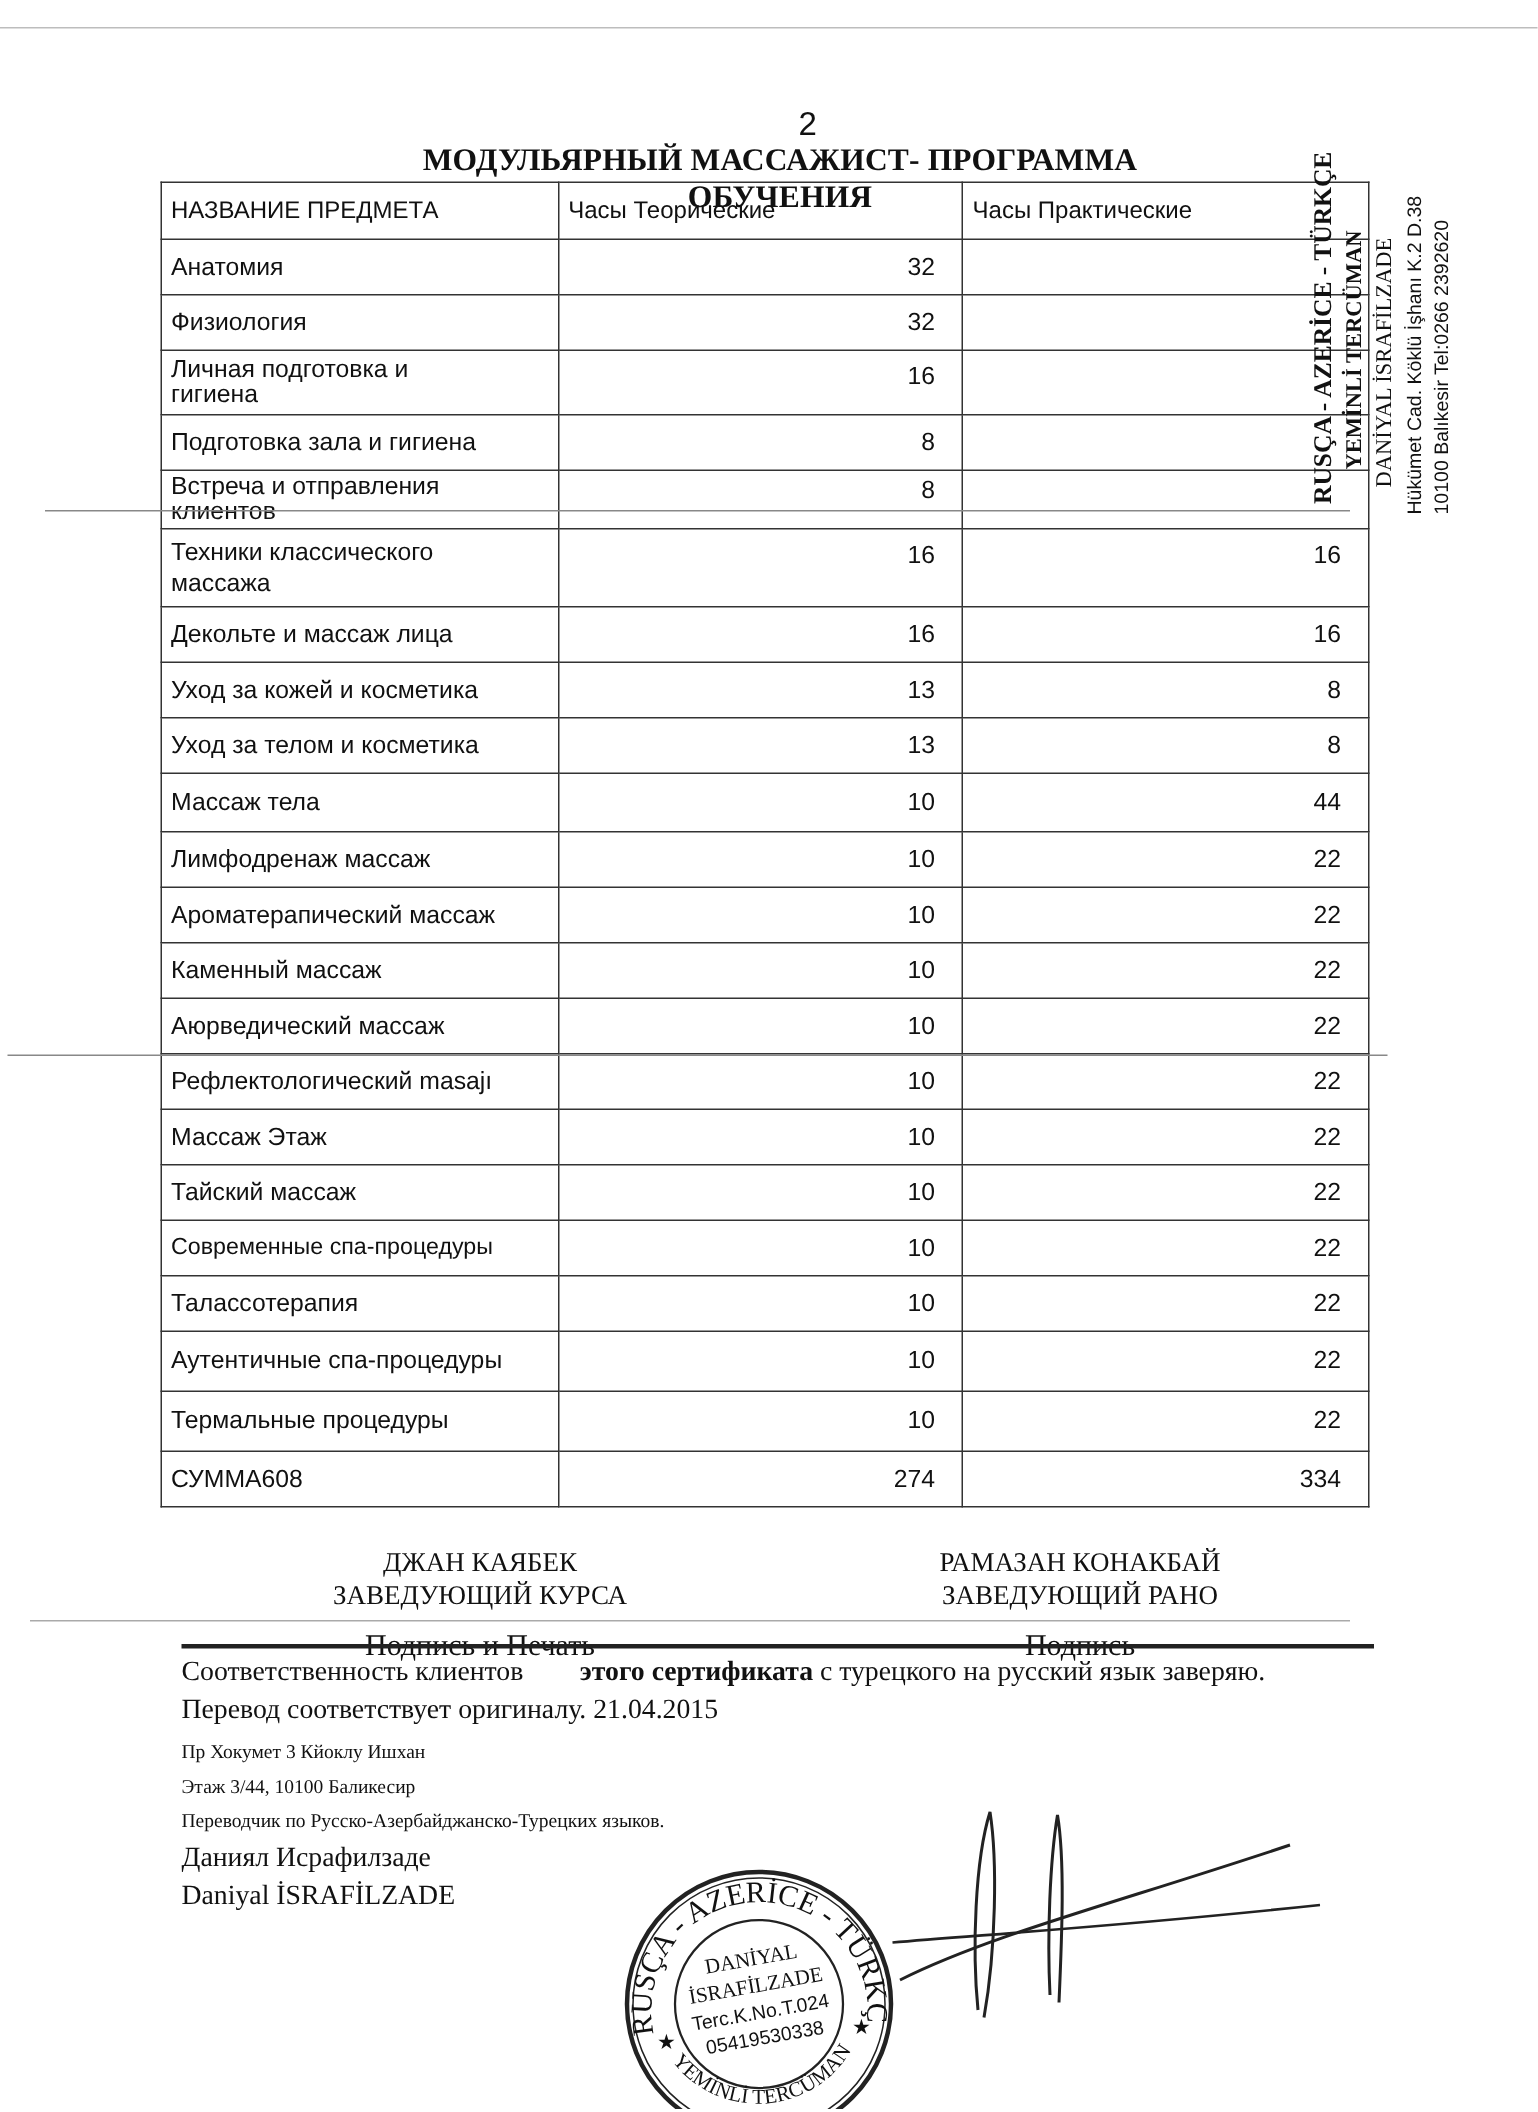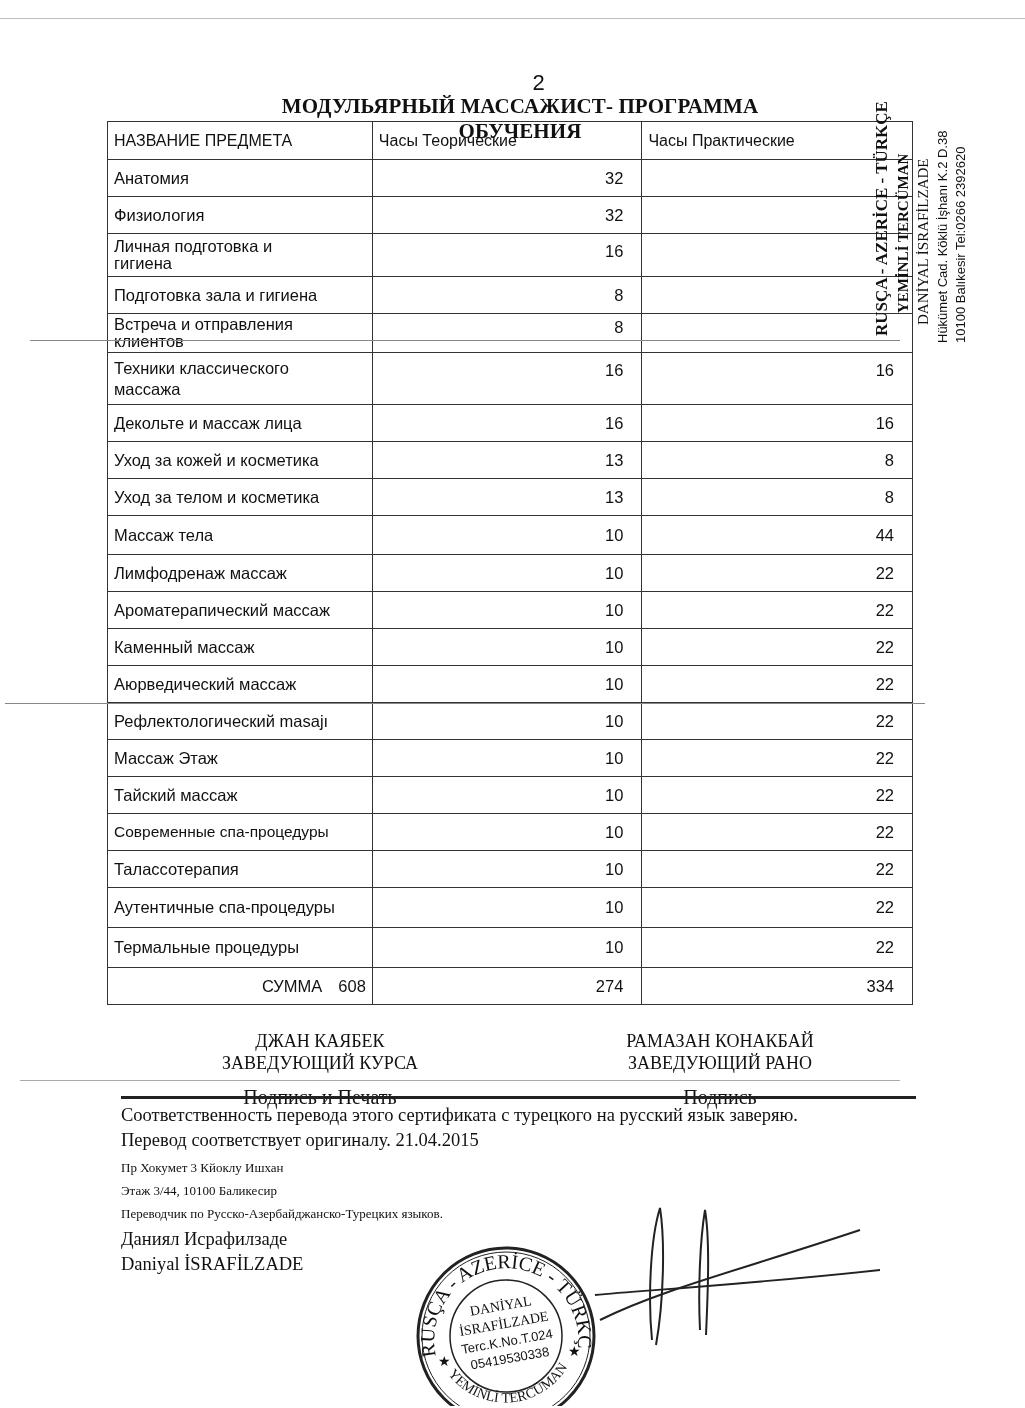--- a/index.html
+++ b/index.html
@@ -20,31 +20,31 @@
   }
   table.program td, table.program th {
     border: 1.5px solid #333; padding: 0 6px; vertical-align: middle; font-weight: normal; text-align: left;
   }
   table.program th { height: 37px; font-size: 16px; }
   table.program td.num { text-align: right; padding-right: 18px; }
   table.program tr.r1 td { height: 36px; }
   table.program tr.r2 td { height: 34px; }
   table.program tr.r2 td.name { line-height: 17px; }
   col.c1 { width: 265px; } col.c2 { width: 270px; } col.c3 { width: 271px; }
-  .sum-cell { display: flex; justify-content: flex-end; gap: 16px; }
+  .sum-cell { display: flex; justify-content: flex-start; }
   .stamp-rect { position: absolute; left: 870px; top: 46px; width: 130px; height: 310px; }
   .stamp-rect .line { position: absolute; white-space: nowrap; transform-origin: left bottom; transform: rotate(-90deg); font-family: "Liberation Serif", serif; }
   .sign-block { position: absolute; font-family: "Liberation Serif", serif; font-size: 18px; text-align: center; line-height: 22px; }
   .sign-left { left: 200px; top: 1030px; width: 240px; }
   .sign-right { left: 600px; top: 1030px; width: 240px; }
   .sign-caption { font-size: 20px; margin-top: 12px; }
   .rule { position: absolute; left: 121px; top: 1096px; width: 795px; height: 3px; background: #222; }
   .cert { position: absolute; left: 121px; top: 1103px; font-family: "Liberation Serif", serif; font-size: 18.5px; line-height: 25px; }
   .cert .line-sm { font-size: 13px; line-height: 23px; }
-  .cert b { font-weight: normal; }
+  .cert b { font-weight: bold; margin-left: 33px; }
   .stray { position: absolute; height: 1px; background: #777; }
   .round-stamp { position: absolute; left: 408px; top: 1236px; width: 190px; height: 170px; }
   .signature { position: absolute; left: 560px; top: 1200px; width: 330px; height: 150px; }
 </style>
 </head>
 <body>
 
 <div class="page-edge-top"></div>
 
 <div class="page-num"><span>2</span></div>
@@ -207,21 +207,21 @@
 </div>
 <div class="sign-block sign-right">
   <div>РАМАЗАН КОНАКБАЙ</div>
   <div>ЗАВЕДУЮЩИЙ РАНО</div>
   <div class="sign-caption">Подпись</div>
 </div>
 
 <div class="rule"></div>
 
 <div class="cert">
-  <div><span>Соответственность перевода </span><b>этого сертификата</b><span> с турецкого на русский язык заверяю.</span></div>
+  <div><span>Соответственность клиентов </span><b>этого сертификата</b><span> с турецкого на русский язык заверяю.</span></div>
   <div>Перевод  соответствует оригиналу. 21.04.2015</div>
   <div class="line-sm" style="margin-top:3px">Пр Хокумет 3 Кйоклу Ишхан</div>
   <div class="line-sm">Этаж 3/44,  10100 Баликесир</div>
   <div class="line-sm">Переводчик  по Русско-Азербайджанско-Турецких языков.</div>
   <div style="margin-top:2px">Даниял Исрафилзаде</div>
   <div>Daniyal İSRAFİLZADE</div>
 </div>
 
 <svg class="round-stamp" viewBox="0 0 190 170">
   <defs>

